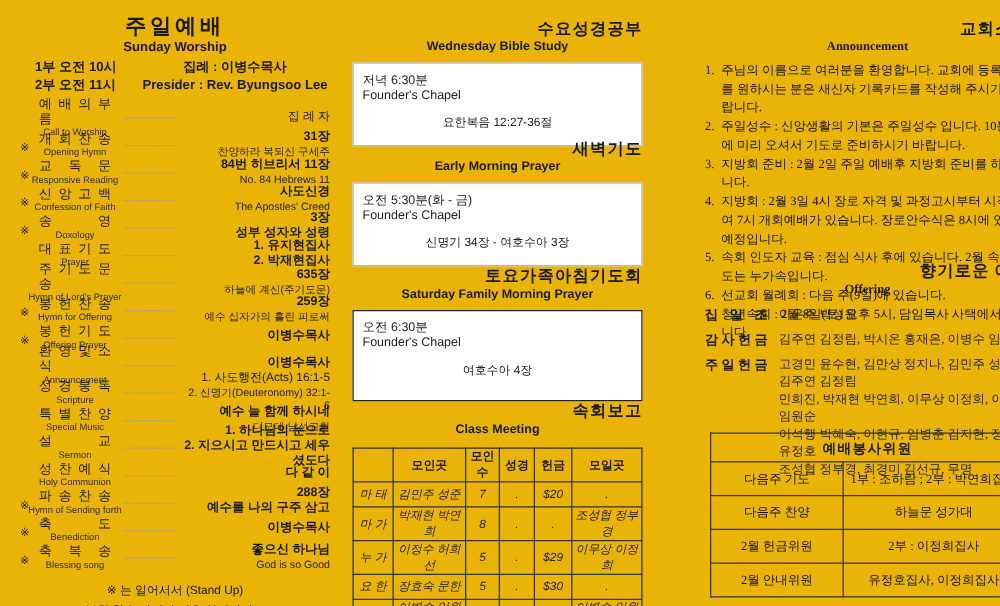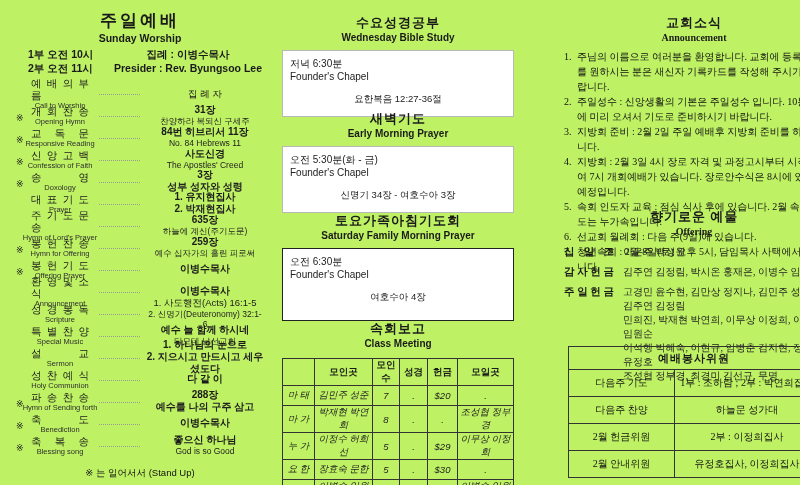--- a/index.html
+++ b/index.html
@@ -1,18 +1,18 @@
 <!DOCTYPE html>
 <html><head>
 <meta charset="utf-8">
 <style>
   * { margin:0; padding:0; box-sizing:border-box; }
   html,body { background:#fff; }
   .page {
-    position:relative; width:800px; height:485px; background:#bef264;
+    position:relative; width:800px; height:485px; background:#eab308;
     font-family:"Liberation Sans","DejaVu Sans",sans-serif; color:#1a1a1a;
     overflow:hidden;
   }
   .col { position:absolute; top:0; }
   .col-left  { left:16px;  width:248px; height:485px; }
   .col-mid   { left:282px; width:232px; height:485px; }
   .col-right { left:564px; width:260px; height:366px;font-family:Liberation Serif, serif; }
 
   
   .sw-title    { margin-top:9px; text-align:center; font-size:17px; font-weight:bold; letter-spacing:3px; }
@@ -20,29 +20,29 @@
   .sw-head { display:flex; justify-content:space-between; margin-top:4px; }
   .services { font-size:10.5px; font-weight:bold; line-height:1.3; padding-left:12px; white-space:nowrap; }
   .presider { text-align:center; font-size:10.5px; font-weight:bold; line-height:1.3; padding-right:2px; }
   #worship-items { margin-top:7px; }
   .w-item { display:flex; align-items:center; height:22px; }
   .w-std  { width:15px; font-size:9px; text-align:left; flex:none; padding-top:6px; }
   .w-title{ width:58px; flex:none; }
   .w-ko   { font-size:10.5px; line-height:1.15; text-align:justify; text-align-last:justify; white-space:normal; }
   .w-en   { width:118px; margin-left:-30px; text-align:center; font-size:7.5px; color:#2e2e2e; line-height:1.2; white-space:nowrap; }
   .w-leader { flex:1; height:13px; align-self:flex-start; border-bottom:1.5px dotted #9a9a9a; margin:0 6px 0 10px; }
-  .w-val  { width:118px; flex:none; text-align:center; line-height:1.2; }
+  .w-val  { width:118px; flex:none; text-align:right; line-height:1.2; }
   .w-v1   { font-size:9.5px; }
   .w-v2   { font-size:8.5px; color:#222; }
   .w-v1.b, .w-v2.b { font-weight:bold; font-size:10px; }
   .footnote { margin-top:9px; text-align:center; font-size:9.5px; line-height:1.7; color:#111; }
 
   
   .sec { position:absolute; left:0; width:100%; }
-  .sec-title    { text-align:center; font-size:13px; font-weight:bold; letter-spacing:1px; }
+  .sec-title    { text-align:right; font-size:13px; font-weight:bold; letter-spacing:1px; }
   .sec-title-en { text-align:center; font-size:10px; font-weight:bold; }
 
   
   .m-box { border:1px solid #b8b8b8; margin-top:7px; padding:6px 7px 10px 7px; background:#fff; }
   .m-box.dark { border:1.5px solid #222; }
   .m-box-head { display:flex; justify-content:space-between; font-size:10px; color:#222;flex-direction:column; }
   .m-box-body { text-align:center; font-size:9.5px; line-height:1.6; margin-top:9px; color:#222; }
   table.cm { border-collapse:collapse; margin:9px auto 0 auto; font-size:9.5px; border:1.5px solid #222; }
   table.cm th, table.cm td { border:1px solid #333; text-align:center; vertical-align:middle; padding:0 2px; }
   table.cm th { font-weight:bold; height:22px; }

